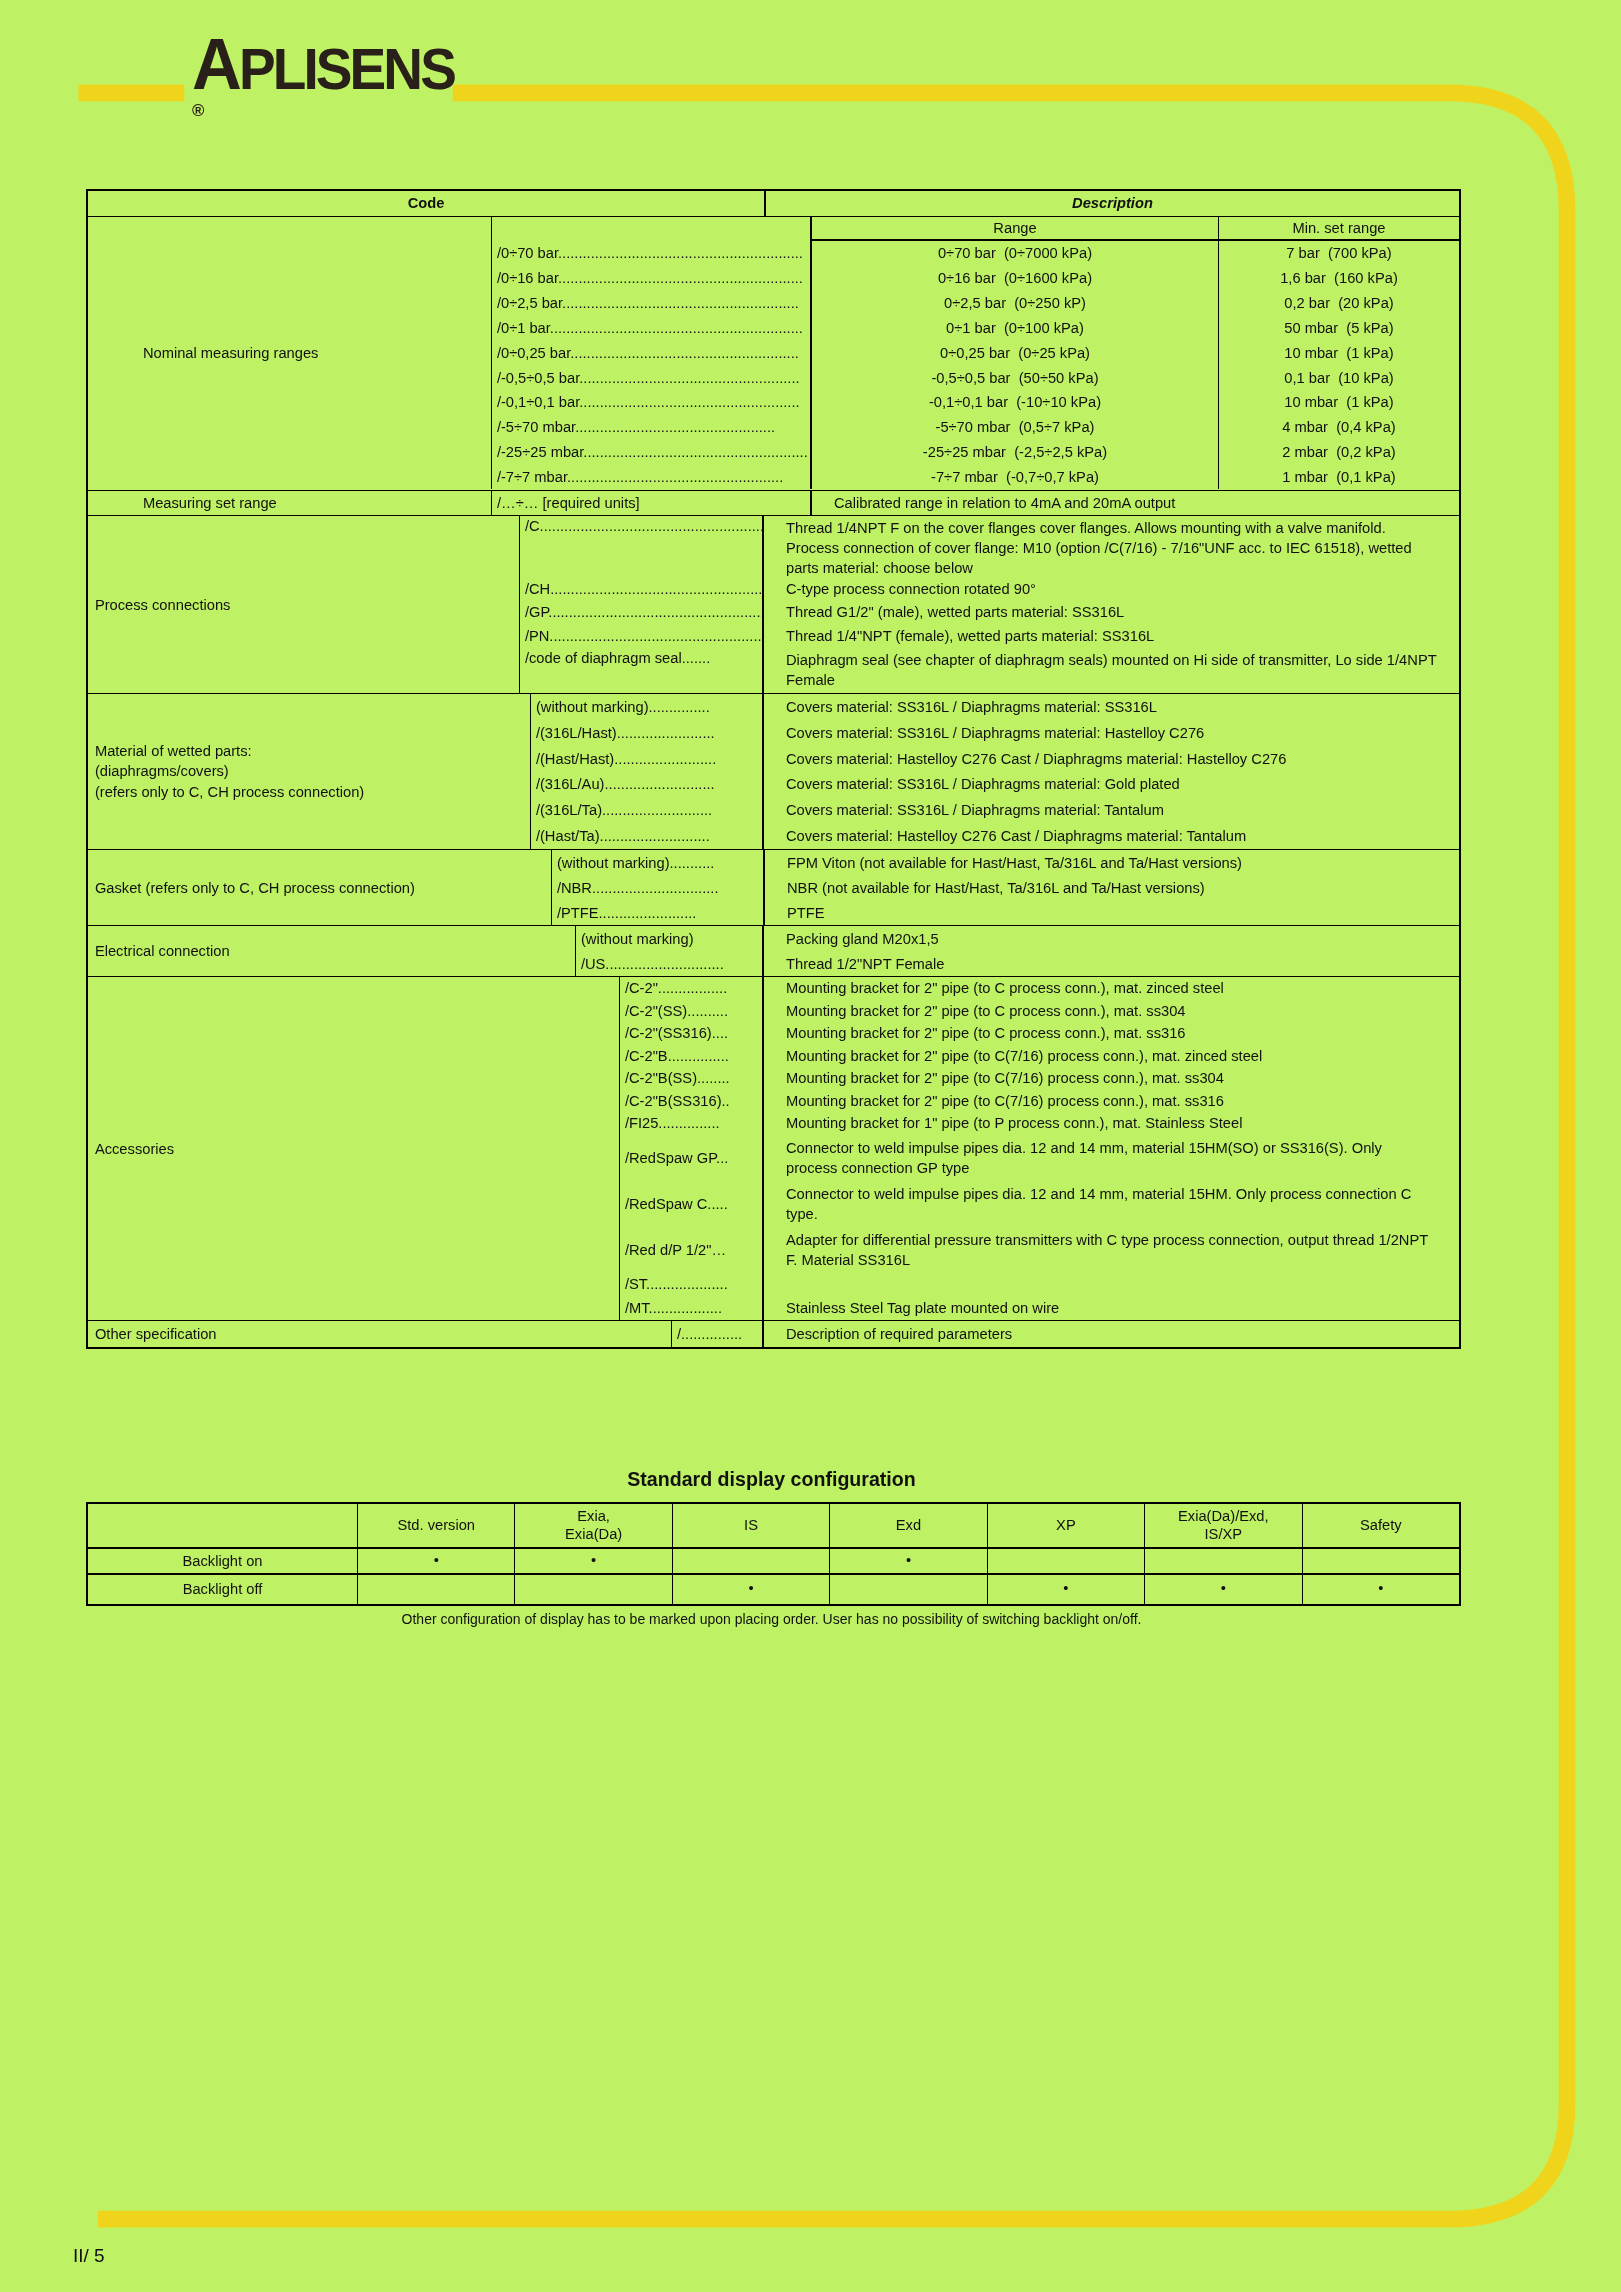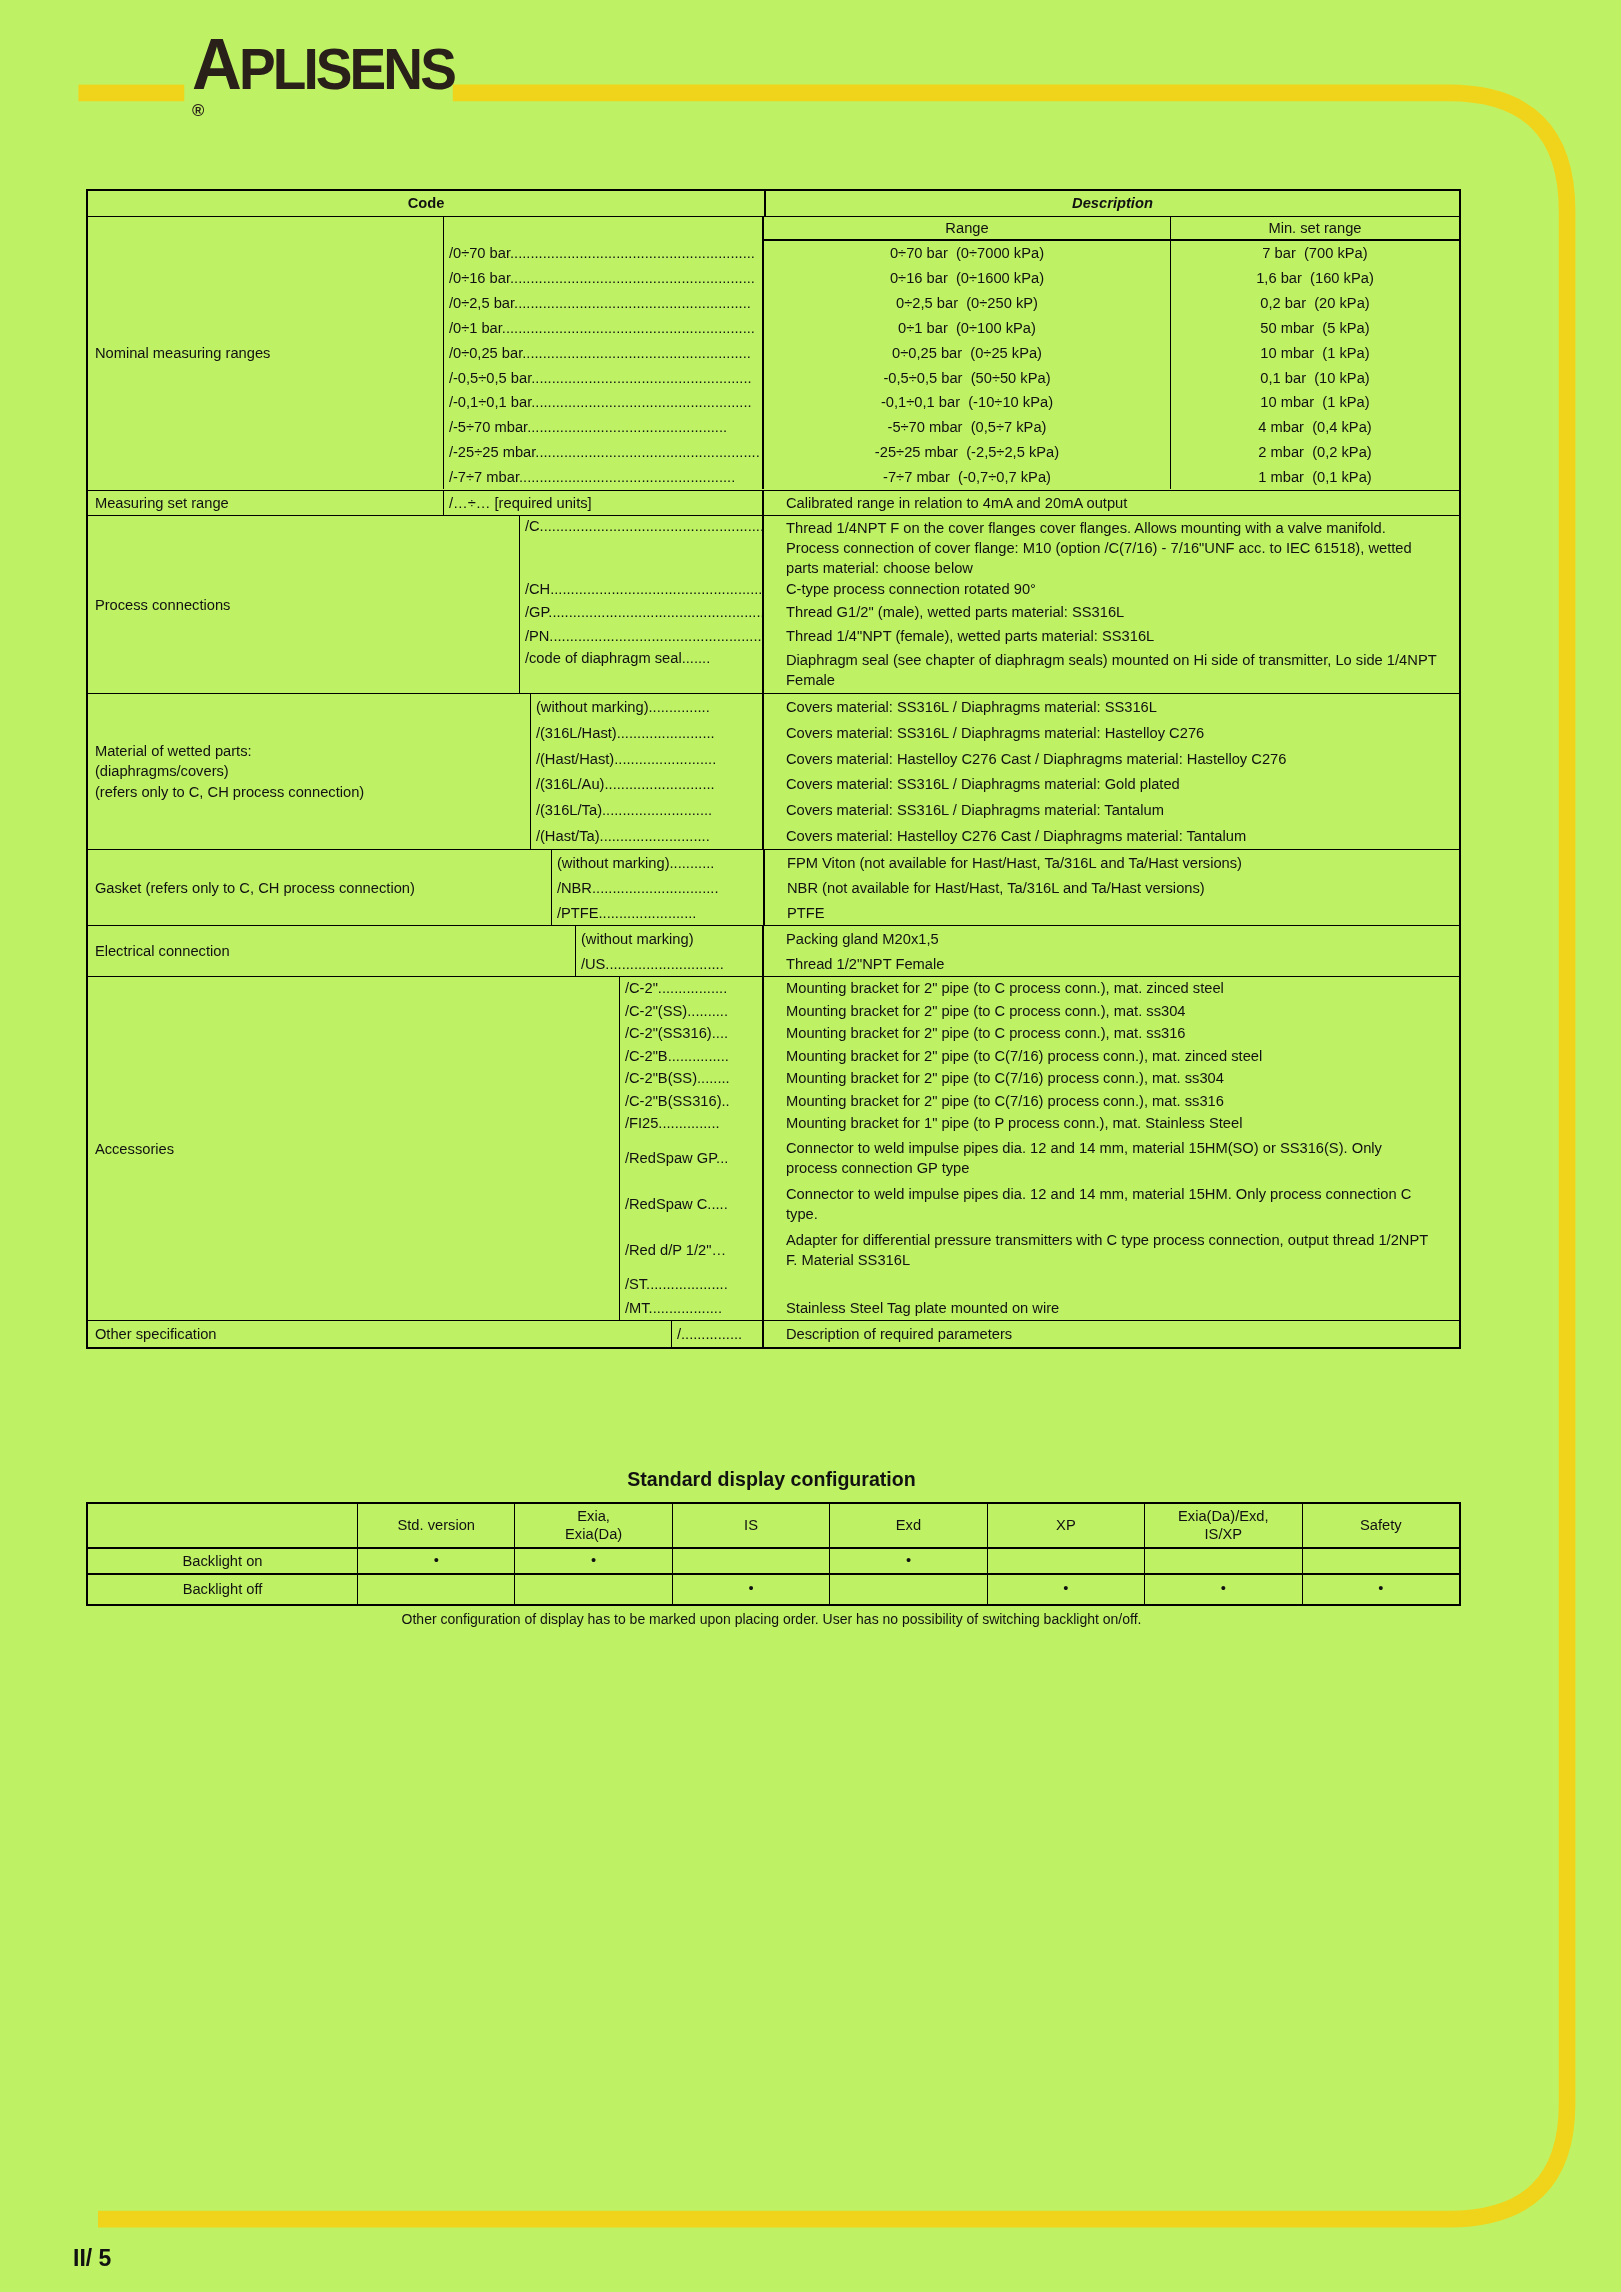--- a/index.html
+++ b/index.html
@@ -25,21 +25,21 @@
   .lbl.pre{white-space:pre-line;line-height:20.6px;}
   .rows{flex:1;display:flex;flex-direction:column;}
   .row{display:flex;flex:1;}
   .code{border-left:1px solid #000;border-right:2px solid #000;box-sizing:border-box;
         padding:1px 0 1px 4.9px;white-space:pre;overflow:hidden;display:flex;align-items:center;}
   .desc{flex:1;padding:1px 22px;display:flex;align-items:center;line-height:20px;box-sizing:border-box;}
   .vtop .code,.vtop .desc{align-items:flex-start;padding-top:2px;}
 
   .w-nom{width:321px;} .w-proc{width:245px;} .w-mat{width:234px;} .w-gas{width:214px;}
   .w-ele{width:189px;} .w-acc{width:145px;} .w-oth{width:93px;}
-  .l-nom{width:355px;} .l-proc{width:431px;} .l-mat{width:442px;} .l-gas{width:463px;}
+  .l-nom{width:355px;margin-left:48px;} .l-proc{width:431px;} .l-mat{width:442px;} .l-gas{width:463px;}
   .l-ele{width:487px;} .l-acc{width:531px;} .l-oth{width:583px;}
 
   .subh{flex:none;height:24.5px;}
   .rhead,.mhead{display:flex;align-items:center;justify-content:center;border-bottom:2px solid #000;box-sizing:border-box;}
   .rhead{width:406px;}
   .mhead{flex:1;border-left:1px solid #000;}
   .rcell,.mcell{display:flex;align-items:center;justify-content:center;text-align:center;white-space:pre;box-sizing:border-box;}
   .rcell{width:406px;}
   .mcell{flex:1;border-left:1px solid #000;}
 
@@ -49,21 +49,21 @@
   .dtable{position:absolute;left:86px;top:1502px;width:1371px;border:2px solid #000;font-size:14.7px;}
   .drow{display:flex;}
   .dlabel{width:269px;display:flex;align-items:center;justify-content:center;box-sizing:border-box;}
   .dcol{flex:1;border-left:1px solid #000;display:flex;align-items:center;justify-content:center;
         text-align:center;white-space:pre-line;line-height:17.6px;box-sizing:border-box;}
   .dhead{height:43px;border-bottom:2px solid #000;}
   .don{height:23.5px;border-bottom:2px solid #000;}
   .doff{height:29px;}
   .footnote{position:absolute;left:86px;top:1611px;width:1371px;text-align:center;font-size:14px;}
 
-  .pagenum{position:absolute;left:73px;top:2245px;font-size:23px;font-weight:bold;}
+  .pagenum{position:absolute;left:73px;top:2245px;font-size:19px;font-weight:normal;}
 </style>
 </head>
 <body>
 
 <div class="page">
 
   <svg class="deco" width="1621" height="2293" viewBox="0 0 1654 2339">
     <rect x="80" y="86" width="108" height="17" fill="#F0D41B"></rect>
     <path d="M462 94.5 H1478 Q1599 94.5 1599 215 V2146 Q1599 2264 1478 2264 H100" fill="none" stroke="#F0D41B" stroke-width="17"></path>
   </svg>

